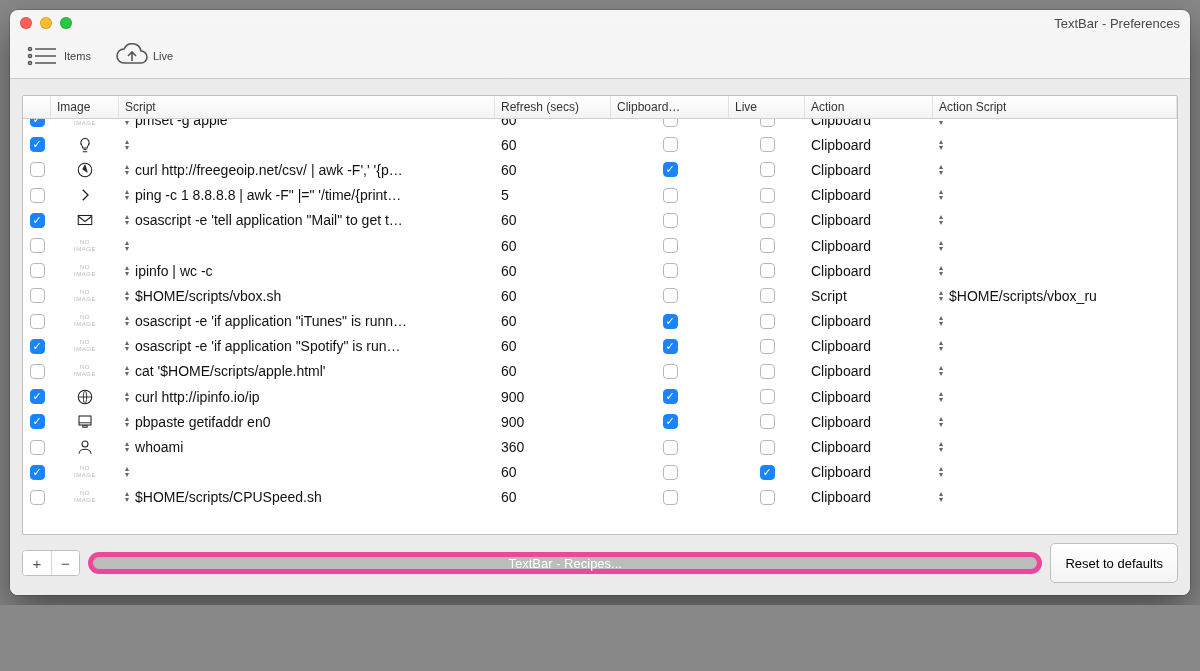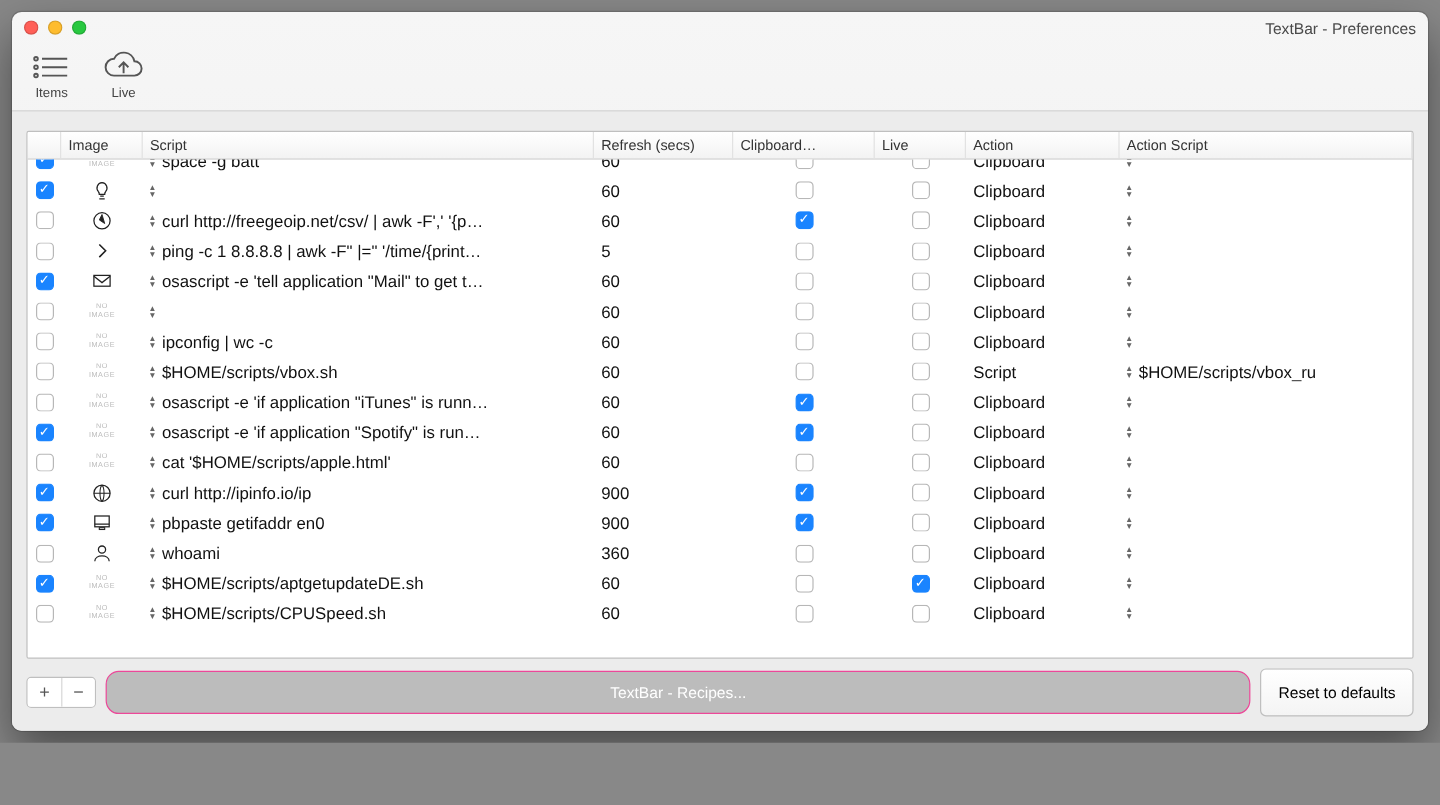--- a/index.html
+++ b/index.html
@@ -29,21 +29,21 @@
   .traffic { display: flex; gap: 8px; position: absolute; left: 10px; }
   .light { width: 12px; height: 12px; border-radius: 50%; border: 0.5px solid rgba(0,0,0,0.15); }
   .light.red    { background: #ff5f57; }
   .light.yellow { background: #febc2e; }
   .light.green  { background: #28c840; }
   .title { flex:1; text-align:right; font-size:13px; color:#4a4a4a; }
   .toolbar {
     display:flex; gap:22px; padding: 6px 14px 8px 14px;
     border-bottom: 1px solid #c9c9c9;
   }
-  .toolitem { display:flex; flex-direction:column; align-items:center; gap:2px; color:#444; font-size:11px; cursor:pointer; }
+  .toolitem { display:flex; align-items:center; gap:2px; color:#444; font-size:11px; cursor:pointer; }
   .toolicon { width:38px; height:28px; display:flex; align-items:center; justify-content:center; }
   .content-area { background: #ececec; padding: 16px 12px 12px 12px; }
   .table-wrap {
     background:#fff; border:1px solid #bfbfbf; border-radius:2px;
     height: 440px; display:flex; flex-direction:column; overflow:hidden;
   }
   .thead {
     display:flex; background: linear-gradient(#fff,#f3f3f3);
     border-bottom:1px solid #d0d0d0; font-size:12px; color:#333;
   }
@@ -74,24 +74,24 @@
   .iconcell svg { stroke:#222; fill:none; }
   .bottombar { display:flex; align-items:center; gap:8px; padding:8px 0 0 0; }
   .pm {
     display:flex; border:1px solid #bfbfbf; border-radius:4px; overflow:hidden; background:#fff;
   }
   .pm button {
     width:28px; height:24px; border:none; background:#fff; font-size:15px; color:#555; cursor:pointer;
   }
   .pm button + button { border-left:1px solid #d6d6d6; }
   .capsule {
-    flex:1; height:36px; background:#bcbcbc; border-radius:11px;
+    flex:1; height:22px; background:#bcbcbc; border-radius:11px;
     display:flex; align-items:center; justify-content:center;
     color:#fff; font-size:13px; font-weight:500;
-    border:1px solid #ec4899;
+    border:5px solid #ec4899;
   }
   .reset-btn {
     height:40px; padding:0 14px; border:1px solid #bfbfbf; border-radius:5px;
     background:linear-gradient(#fff,#f4f4f4); font-size:13px; cursor:pointer;
   }
   .clip-row { margin-top:-12px; } 
 </style>
 </head>
 <body>
 
@@ -153,21 +153,21 @@
               <span class="chk on"></span>
             </div>
     <div class="cell c-img iconcell">
               <div class="noimg">NO<br>IMAGE</div>
             </div>
     <div class="cell c-script">
       <span class="stepper">
                 <span>▴</span>
                 <span>▾</span>
               </span>
-      <span>space -g batt</span>
+      <span>pmset -g apple</span>
     </div>
     <div class="cell c-refresh">60</div>
     <div class="cell c-notif">
               <span class="chk "></span>
             </div>
     <div class="cell c-live">
               <span class="chk "></span>
             </div>
     <div class="cell c-action">
       <span>Clipboard</span>
@@ -353,21 +353,21 @@
               <span class="chk "></span>
             </div>
     <div class="cell c-img iconcell">
               <div class="noimg">NO<br>IMAGE</div>
             </div>
     <div class="cell c-script">
       <span class="stepper">
                 <span>▴</span>
                 <span>▾</span>
               </span>
-      <span>ipconfig | wc -c</span>
+      <span>ipinfo | wc -c</span>
     </div>
     <div class="cell c-refresh">60</div>
     <div class="cell c-notif">
               <span class="chk "></span>
             </div>
     <div class="cell c-live">
               <span class="chk "></span>
             </div>
     <div class="cell c-action">
       <span>Clipboard</span>
@@ -619,21 +619,20 @@
               <span class="chk on"></span>
             </div>
     <div class="cell c-img iconcell">
               <div class="noimg">NO<br>IMAGE</div>
             </div>
     <div class="cell c-script">
       <span class="stepper">
                 <span>▴</span>
                 <span>▾</span>
               </span>
-      <span>$HOME/scripts/aptgetupdateDE.sh</span>
     </div>
     <div class="cell c-refresh">60</div>
     <div class="cell c-notif">
               <span class="chk "></span>
             </div>
     <div class="cell c-live">
               <span class="chk on"></span>
             </div>
     <div class="cell c-action">
       <span>Clipboard</span>

